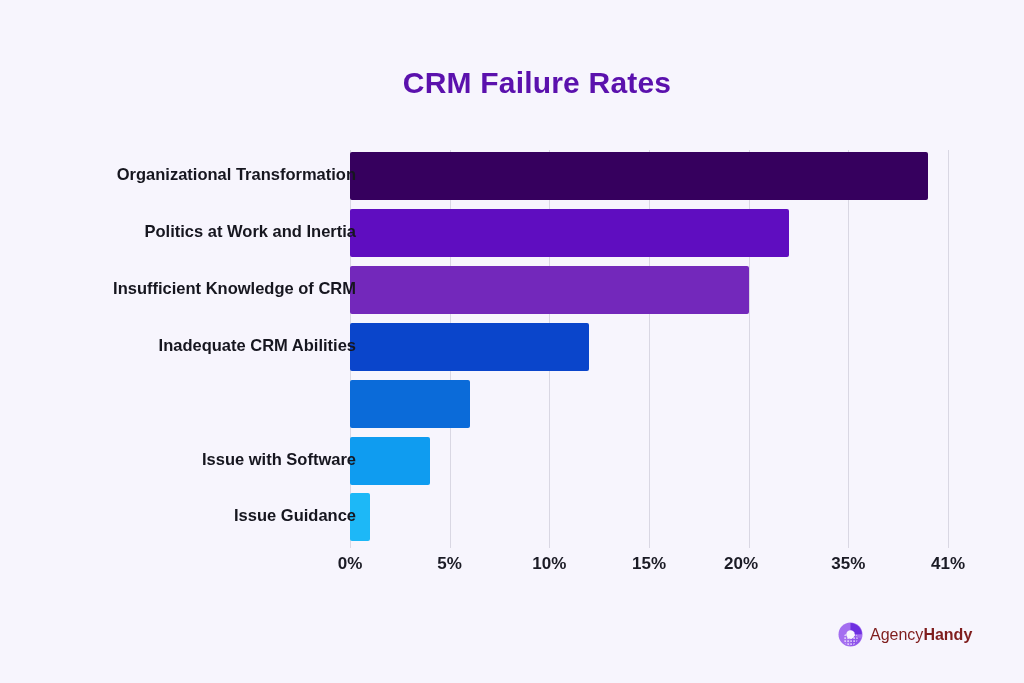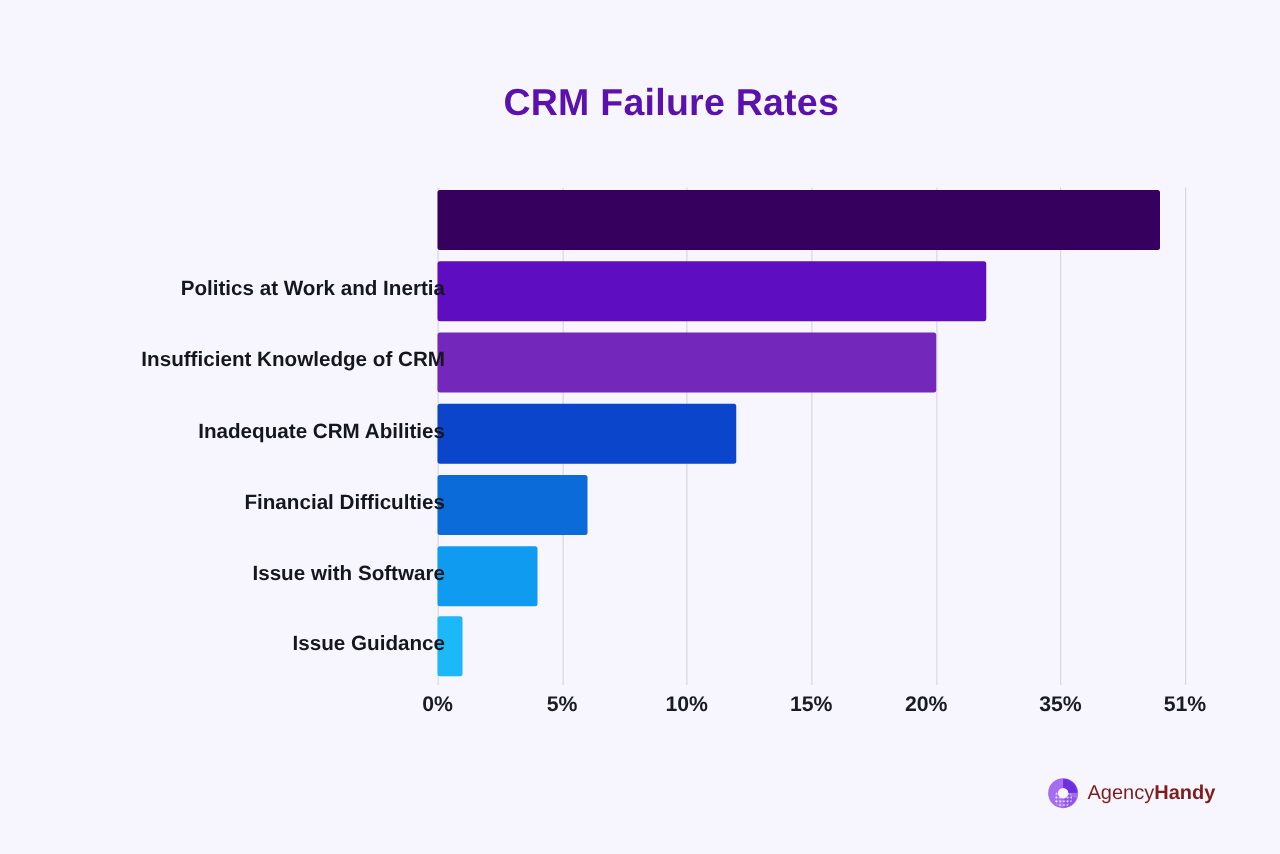--- a/index.html
+++ b/index.html
@@ -119,21 +119,21 @@
       <div class="tick-label" style="left: 99.6667px;">5%</div>
       <div class="gridline" style="left: 199.333px;"></div>
       <div class="tick-label" style="left: 199.333px;">10%</div>
       <div class="gridline" style="left: 299px;"></div>
       <div class="tick-label" style="left: 299px;">15%</div>
       <div class="gridline" style="left: 398.667px;"></div>
       <div class="tick-label" style="left: 391px;">20%</div>
       <div class="gridline" style="left: 498.333px;"></div>
       <div class="tick-label" style="left: 498.333px;">35%</div>
       <div class="gridline" style="left: 598px;"></div>
-      <div class="tick-label" style="left: 598px;">51%</div>
+      <div class="tick-label" style="left: 598px;">41%</div>
       <div class="bar" title="Organizational Transformation 29%" style="top: 2px; width: 578.067px; background: rgb(54, 0, 94);"></div>
       <div class="bar" title="Politics at Work and Inertia 22%" style="top: 58.9px; width: 438.533px; background: rgb(95, 13, 192);"></div>
       <div class="bar" title="Insufficient Knowledge of CRM 20%" style="top: 115.8px; width: 398.667px; background: rgb(115, 40, 187);"></div>
       <div class="bar" title="Inadequate CRM Abilities 12%" style="top: 172.7px; width: 239.2px; background: rgb(10, 69, 203);"></div>
       <div class="bar" title="Financial Difficulties 6%" style="top: 229.6px; width: 119.6px; background: rgb(11, 107, 217);"></div>
       <div class="bar" title="Issue with Software 4%" style="top: 286.5px; width: 79.7333px; background: rgb(15, 156, 240);"></div>
       <div class="bar" title="Poor Guidance 1%" style="top: 343.4px; width: 19.9333px; background: rgb(29, 184, 247);"></div>
     </div>
 
   <div id="logo">
@@ -149,19 +149,19 @@
         <path d="M12.5 12.5 L23.2 16.6 A11.6 11.6 0 0 1 12.5 24.1 Z" fill="#8f54ea"></path>
         <circle cx="12.5" cy="16.5" r="7.2" fill="url(#dots)"></circle>
         <circle cx="12.5" cy="12.5" r="4.2" fill="#f7f5fd"></circle>
       </svg>
     </span>
     <span id="logo-text">
       <span class="lt-light">Agency</span><span class="lt-bold">Handy</span>
     </span>
   </div>
 
+<div class="cat-label" style="top: 165px;">Organizational Transformation</div>
     <div class="cat-label" style="top: 221.9px;">Politics at Work and Inertia</div>
     <div class="cat-label" style="top: 278.8px;">Insufficient Knowledge of CRM</div>
     <div class="cat-label" style="top: 335.7px;">Inadequate CRM Abilities</div>
-    <div class="cat-label" style="top: 392.6px;">Financial Difficulties</div>
     <div class="cat-label" style="top: 449.5px;">Issue with Software</div>
     <div class="cat-label" style="top: 506.4px;">Issue Guidance</div>
   </div>
 
 </body></html>

